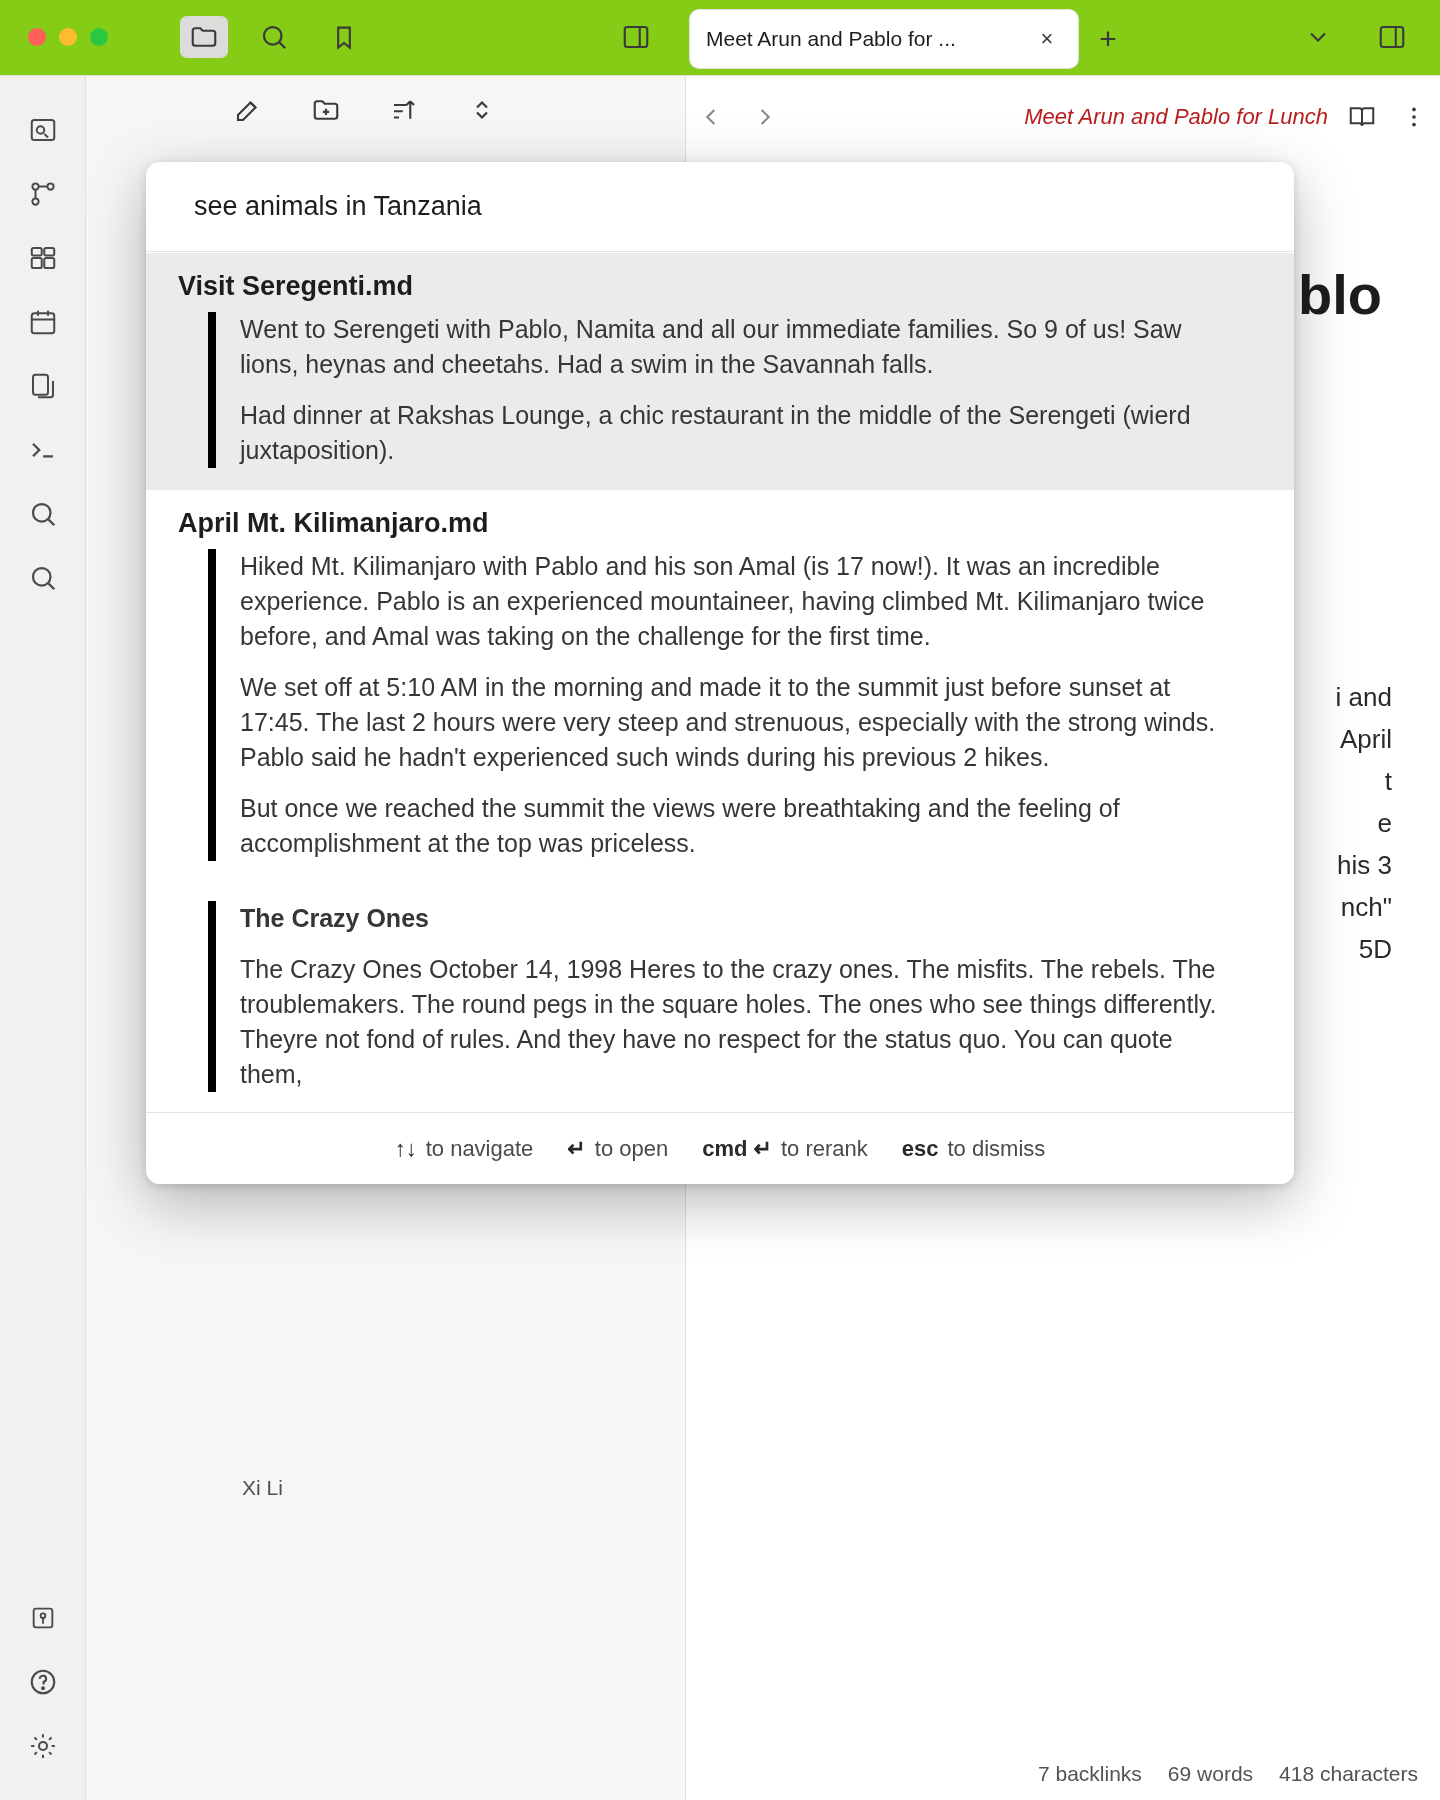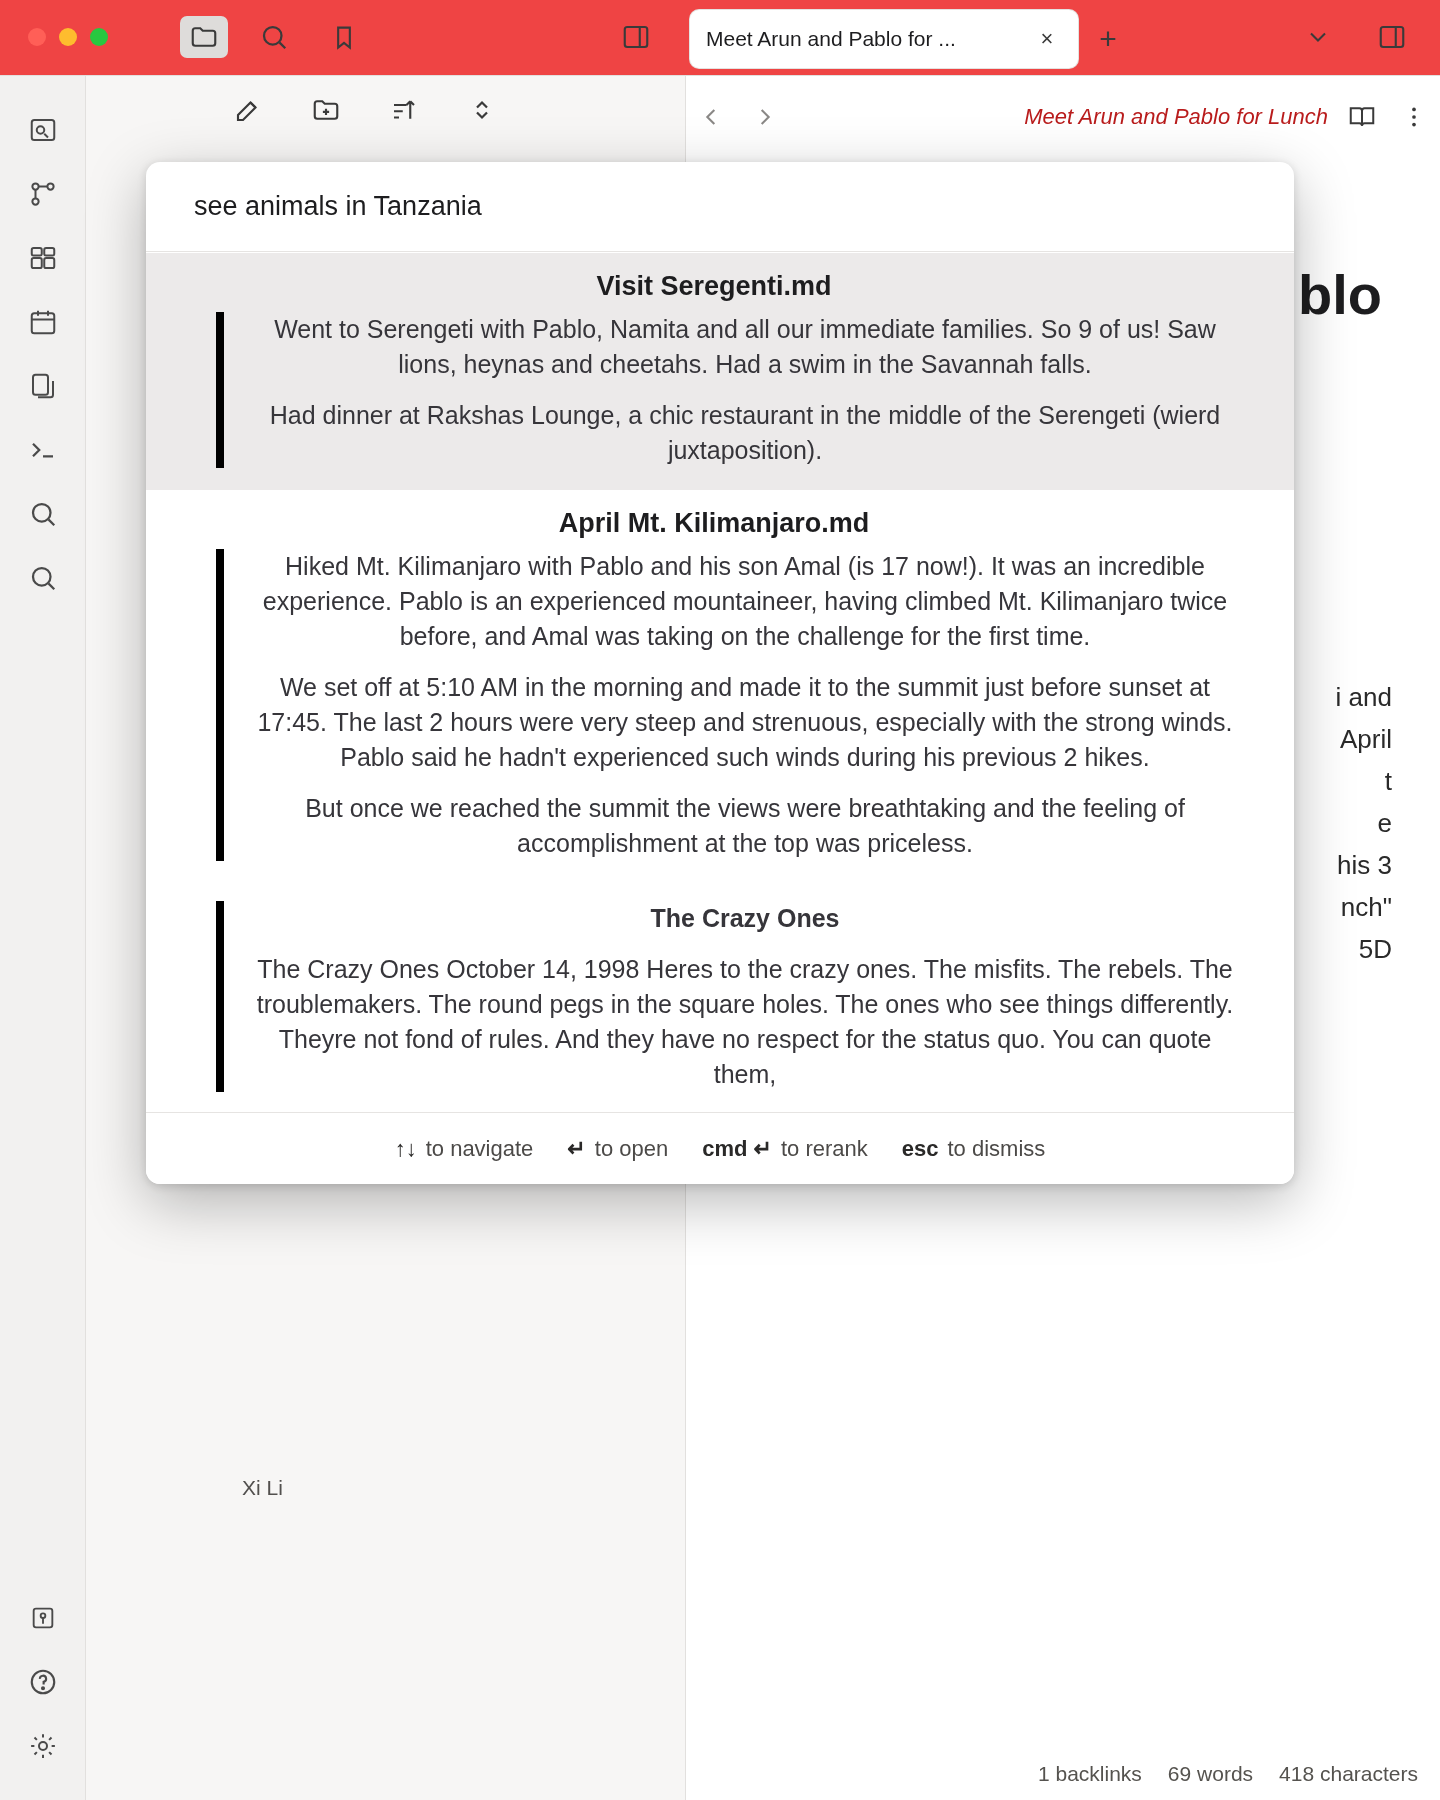--- a/index.html
+++ b/index.html
@@ -13,21 +13,21 @@
   #app {
     position: relative;
     width: 1440px; height: 1800px;
     background: #ffffff;
   }
 
   
   .titlebar {
     position: absolute; top: 0; left: 0;
     width: 1440px; height: 76px;
-    background: #ef4444;
+    background: #84cc16;
     border-bottom: 1px solid #e2e0de;
   }
   .traffic {
     position: absolute; top: 28px; left: 28px;
     display: flex; gap: 13px; align-items: center;
   }
   .dot { width: 18px; height: 18px; border-radius: 50%; }
   .dot.red { background: #ff5f57; }
   .dot.yellow { background: #febc2e; }
   .dot.green { background: #28c840; }
@@ -197,22 +197,21 @@
     font-size: 27px; color: #1d1d1f;
     border-bottom: 1px solid #e6e4e2;
   }
   .ov-results {
     position: absolute; top: 91px; left: 0;
     width: 1148px; height: 940px;
     overflow: hidden;
     padding: 0 0 0 0;
   }
   .result {
-    padding: 18px 52px 22px 40px;
-    text-align: center;
+    padding: 18px 52px 22px 32px;
   }
   .result.selected { background: #eceaea; }
   .res-title {
     font-size: 27px; font-weight: 700; color: #1d1d1f;
     margin-bottom: 10px;
   }
   .res-body {
     border-left: 8px solid #000000;
     padding-left: 24px;
     margin-left: 30px;
@@ -441,21 +440,21 @@
       <div></div>
       <div>t</div>
       <div>e</div>
       <div>his 3</div>
       <div></div>
       <div>nch"</div>
       <div>5D</div>
     </div>
 
     <div class="status-bar">
-      <span>1 backlinks</span>
+      <span>7 backlinks</span>
       <span>69 words</span>
       <span>418 characters</span>
     </div>
   </div>
 
   <div class="overlay">
     <div class="ov-query">see animals in Tanzania</div>
 
     <div class="ov-results">
 

